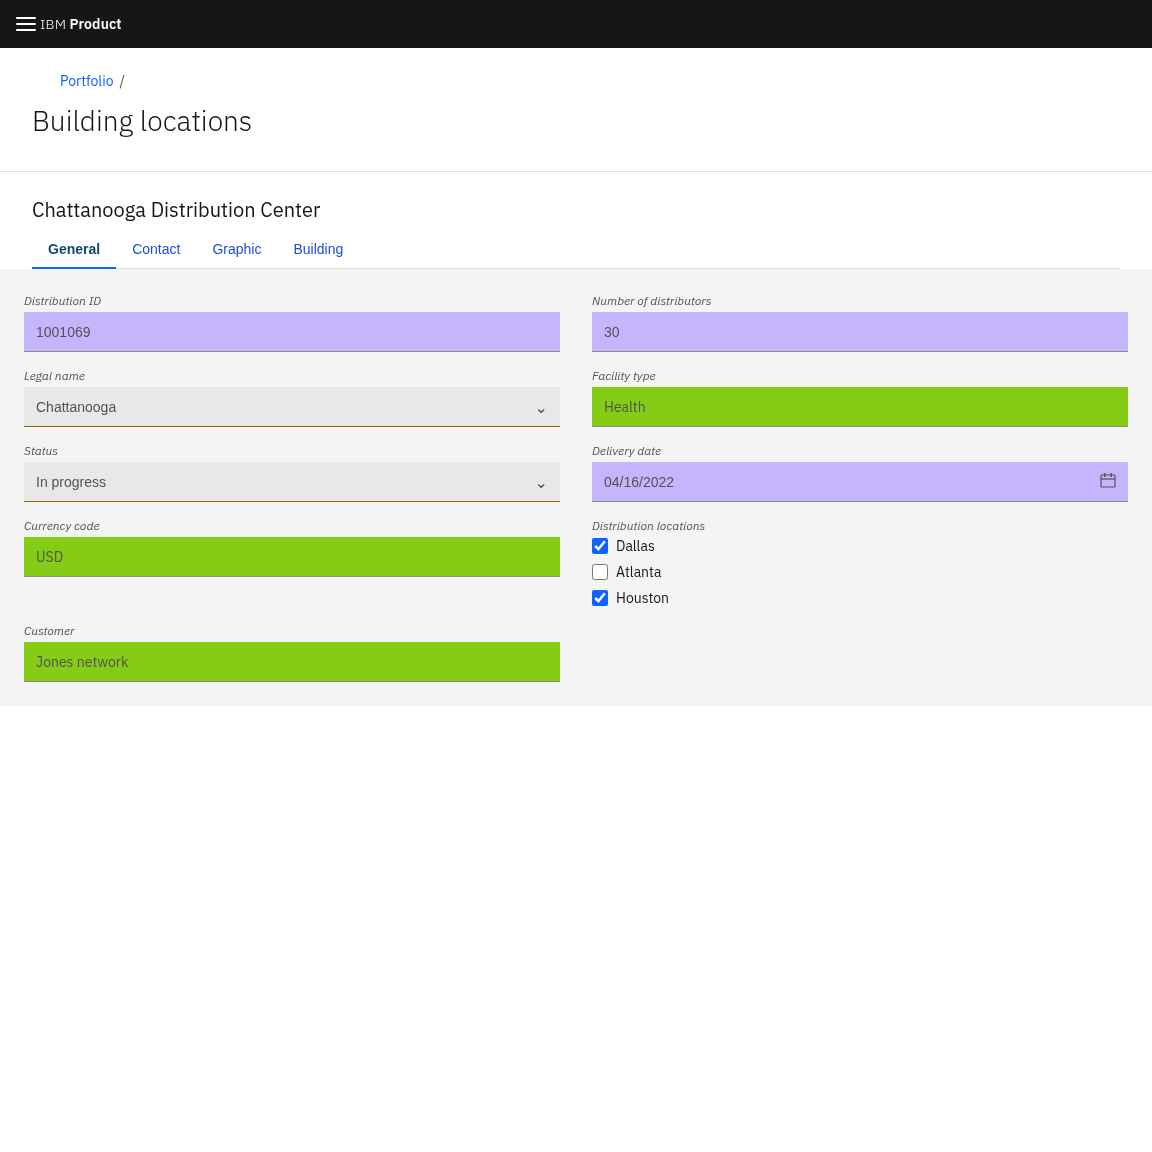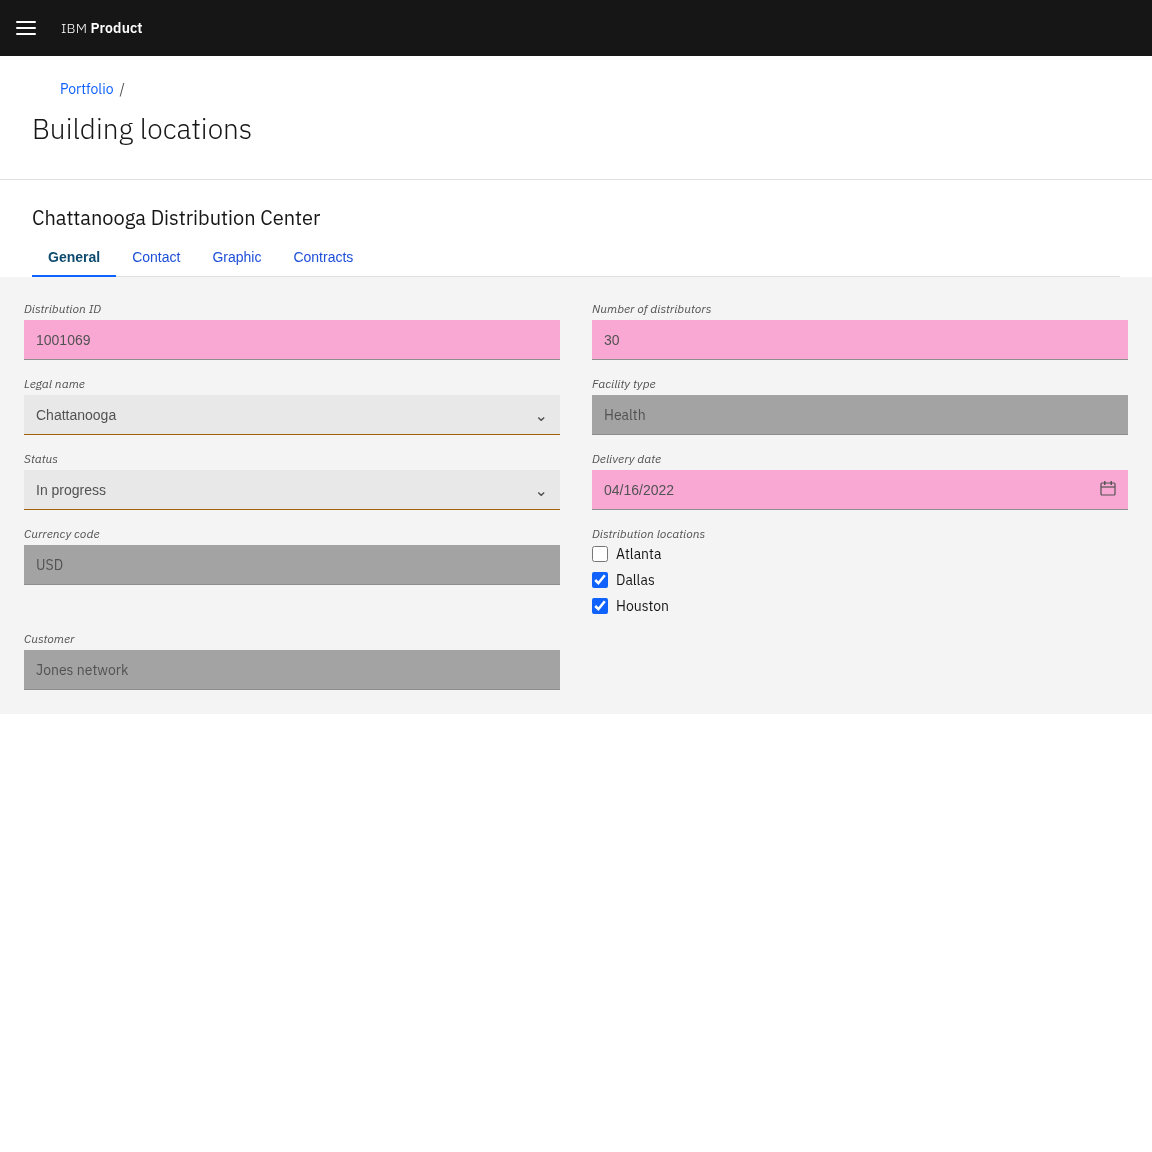--- a/index.html
+++ b/index.html
@@ -5,25 +5,25 @@
     * { box-sizing: border-box; margin: 0; padding: 0; }
     body {
       font-family: 'IBM Plex Sans', Arial, sans-serif;
       background: #f4f4f4;
       min-height: 1152px;
     }
 
     
     .topnav {
       background: #161616;
-      height: 56px;
+      height: 48px;
       display: flex;
       align-items: center;
       padding: 0 16px;
-      gap: 25px;
+      gap: 4px;
     }
     .topnav-hamburger {
       color: #ffffff;
       font-size: 16px;
       cursor: pointer;
       display: flex;
       align-items: center;
     }
     .topnav-brand {
       color: #ffffff;
@@ -128,21 +128,21 @@
     }
 
     .form-label {
       font-size: 12px;
       color: #525252;
       font-weight: 400;
       font-style: italic;
     }
 
     .form-input {
-      background: #f9a8d4;
+      background: #c4b5fd;
       border: none;
       border-bottom: 1px solid #8d8d8d;
       height: 40px;
       padding: 0 12px;
       font-size: 14px;
       color: #525252;
       width: 100%;
       outline: none;
     }
 
@@ -239,21 +239,21 @@
       accent-color: #0f62fe;
       cursor: pointer;
     }
 
     .checkbox-label {
       font-size: 14px;
       color: #161616;
     }
 
     .form-static {
-      background: #a3a3a3;
+      background: #84cc16;
       border: none;
       border-bottom: 1px solid #8d8d8d;
       height: 40px;
       padding: 0 12px;
       font-size: 14px;
       color: #525252;
       width: 100%;
       display: flex;
       align-items: center;
     }
@@ -284,21 +284,21 @@
   <h1 class="page-title">Building locations</h1>
 
   <hr class="divider">
 
   <h2 class="section-title">Chattanooga Distribution Center</h2>
 
   <div class="tabs">
     <button class="tab active">General</button>
     <button class="tab">Contact</button>
     <button class="tab">Graphic</button>
-    <button class="tab">Contracts</button>
+    <button class="tab">Building</button>
   </div>
 
   <div class="form-area">
     <div class="form-grid">
 
       <div class="form-field">
         <label class="form-label">Distribution ID</label>
         <input class="form-input" type="text" readonly="" value="1001069" style="">
       </div>
 
@@ -348,26 +348,26 @@
 
       <div class="form-field">
         <label class="form-label">Currency code</label>
         <div class="form-static">USD</div>
       </div>
 
       <div class="form-field">
         <label class="form-label">Distribution locations</label>
         <div class="checkbox-section">
           <label class="checkbox-item">
+            <input class="checkbox-input" type="checkbox" checked="" style="">
+            <span class="checkbox-label">Dallas</span>
+          </label>
+          <label class="checkbox-item">
             <input class="checkbox-input" type="checkbox" style="">
             <span class="checkbox-label">Atlanta</span>
-          </label>
-          <label class="checkbox-item">
-            <input class="checkbox-input" type="checkbox" checked="" style="">
-            <span class="checkbox-label">Dallas</span>
           </label>
           <label class="checkbox-item">
             <input class="checkbox-input" type="checkbox" checked="" style="">
             <span class="checkbox-label">Houston</span>
           </label>
         </div>
       </div>
 
       <div class="form-field">
         <label class="form-label">Customer</label>

